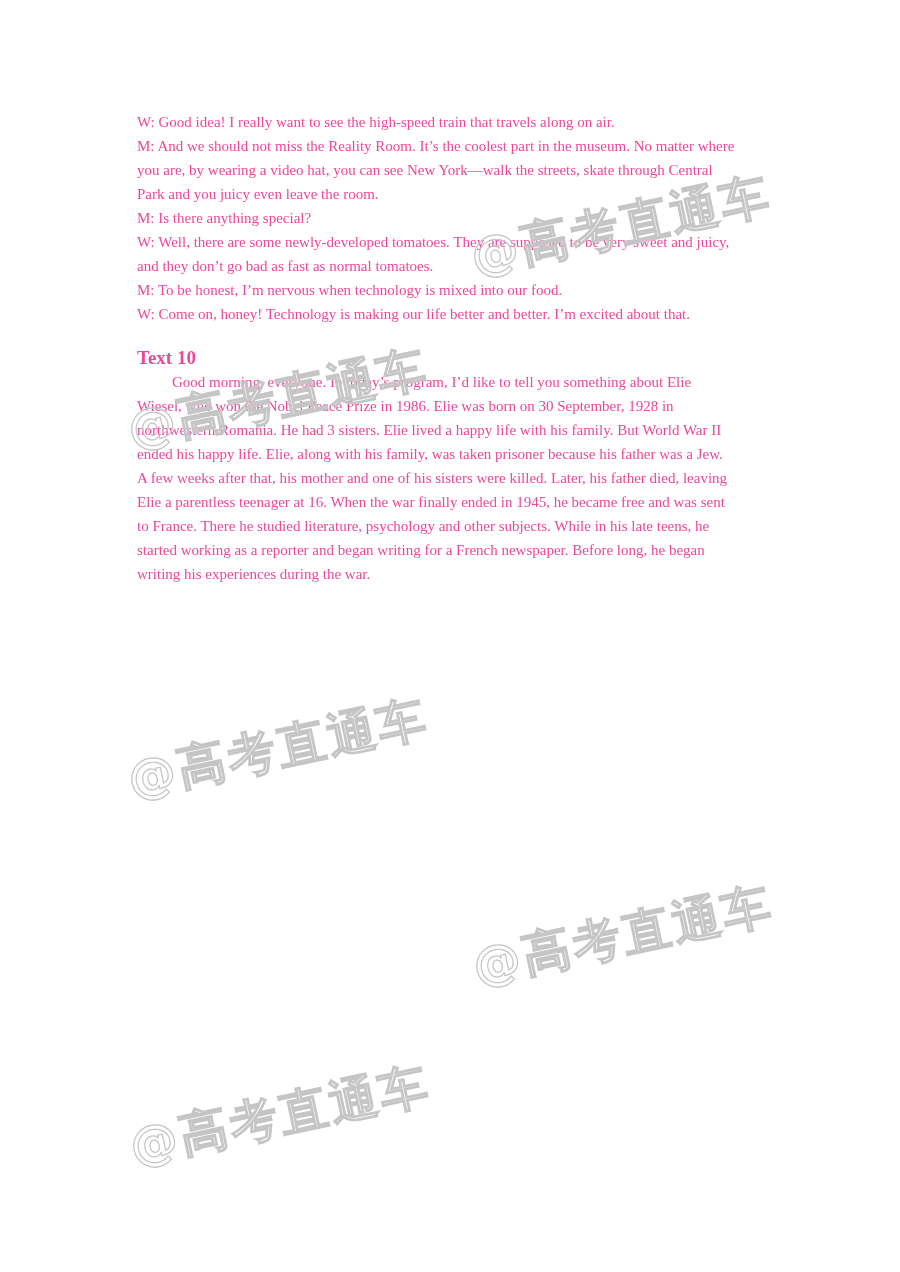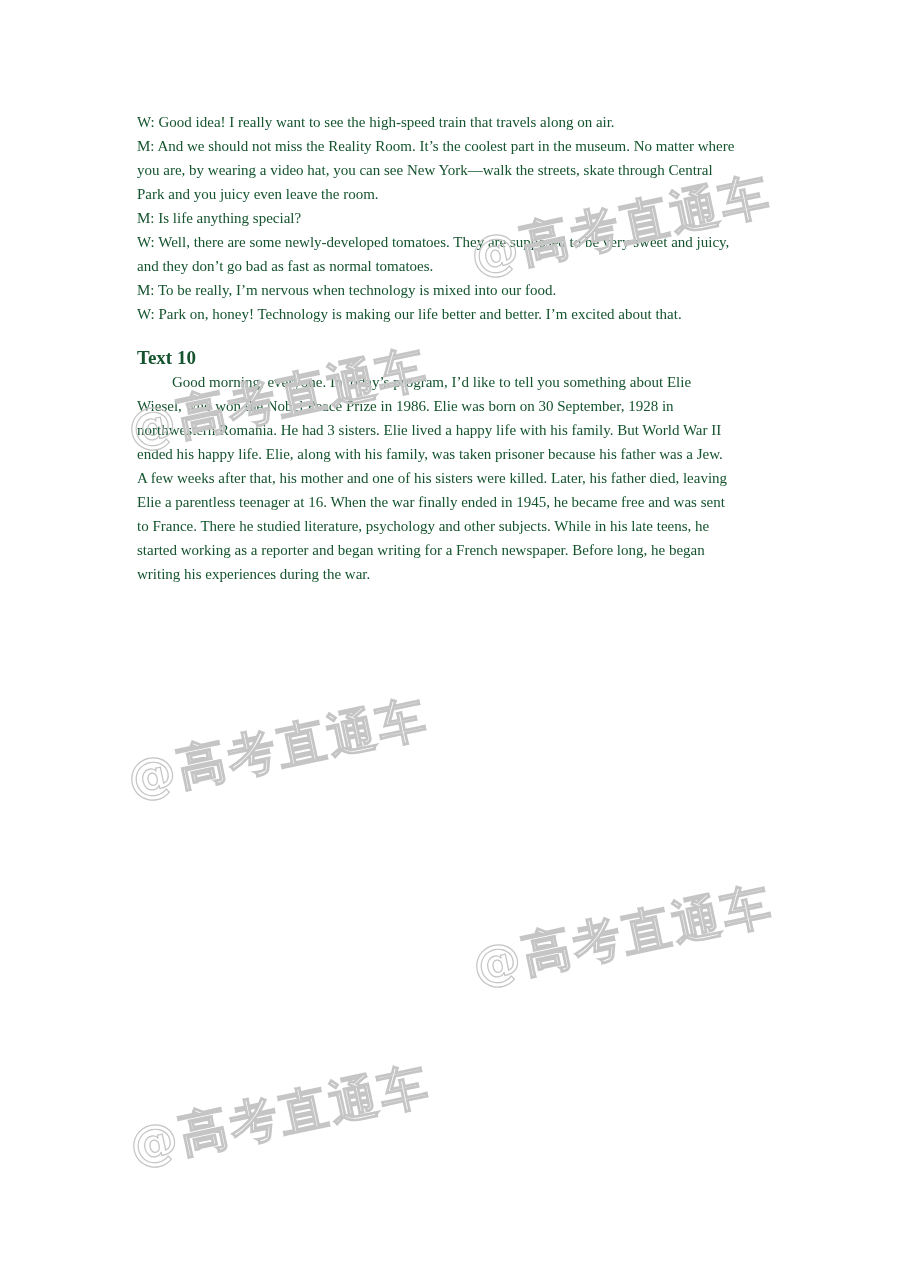--- a/index.html
+++ b/index.html
@@ -9,21 +9,21 @@
     height: 1272px;
     background: #ffffff;
     overflow: hidden;
     font-family: "Liberation Serif", serif;
   }
   .content {
     position: absolute;
     left: 137px;
     top: 110px;
     width: 632px;
-    color: #14532d;
+    color: #ec4899;
     font-size: 15px;
     line-height: 24px;
   }
   .para {
     margin: 0;
     white-space: pre; 
   }
   .para.heading {
     font-weight: bold;
     font-size: 19px;
@@ -49,25 +49,25 @@
 </style>
 </head>
 <body>
 
 <div class="page">
   <div class="content" id="transcript">
       <div class="para dialogue">W: Good idea! I really want to see the high-speed train that travels along on air.</div>
       <div class="para dialogue">M: And we should not miss the Reality Room. It’s the coolest part in the museum. No matter where
 you are, by wearing a video hat, you can see New York—walk the streets, skate through Central
 Park and you juicy even leave the room.</div>
-      <div class="para dialogue">M: Is life anything special?</div>
+      <div class="para dialogue">M: Is there anything special?</div>
       <div class="para dialogue">W: Well, there are some newly-developed tomatoes. They are supposed to be very sweet and juicy,
 and they don’t go bad as fast as normal tomatoes.</div>
-      <div class="para dialogue">M: To be really, I’m nervous when technology is mixed into our food.</div>
-      <div class="para dialogue">W: Park on, honey! Technology is making our life better and better. I’m excited about that.</div>
+      <div class="para dialogue">M: To be honest, I’m nervous when technology is mixed into our food.</div>
+      <div class="para dialogue">W: Come on, honey! Technology is making our life better and better. I’m excited about that.</div>
       <div class="para heading">Text 10</div>
       <div class="para body-indent">Good morning, everyone. In today’s program, I’d like to tell you something about Elie
 Wiesel, who won the Nobel Peace Prize in 1986. Elie was born on 30 September, 1928 in
 northwestern Romania. He had 3 sisters. Elie lived a happy life with his family. But World War II
 ended his happy life. Elie, along with his family, was taken prisoner because his father was a Jew.
 A few weeks after that, his mother and one of his sisters were killed. Later, his father died, leaving
 Elie a parentless teenager at 16. When the war finally ended in 1945, he became free and was sent
 to France. There he studied literature, psychology and other subjects. While in his late teens, he
 started working as a reporter and began writing for a French newspaper. Before long, he began
 writing his experiences during the war.</div>

